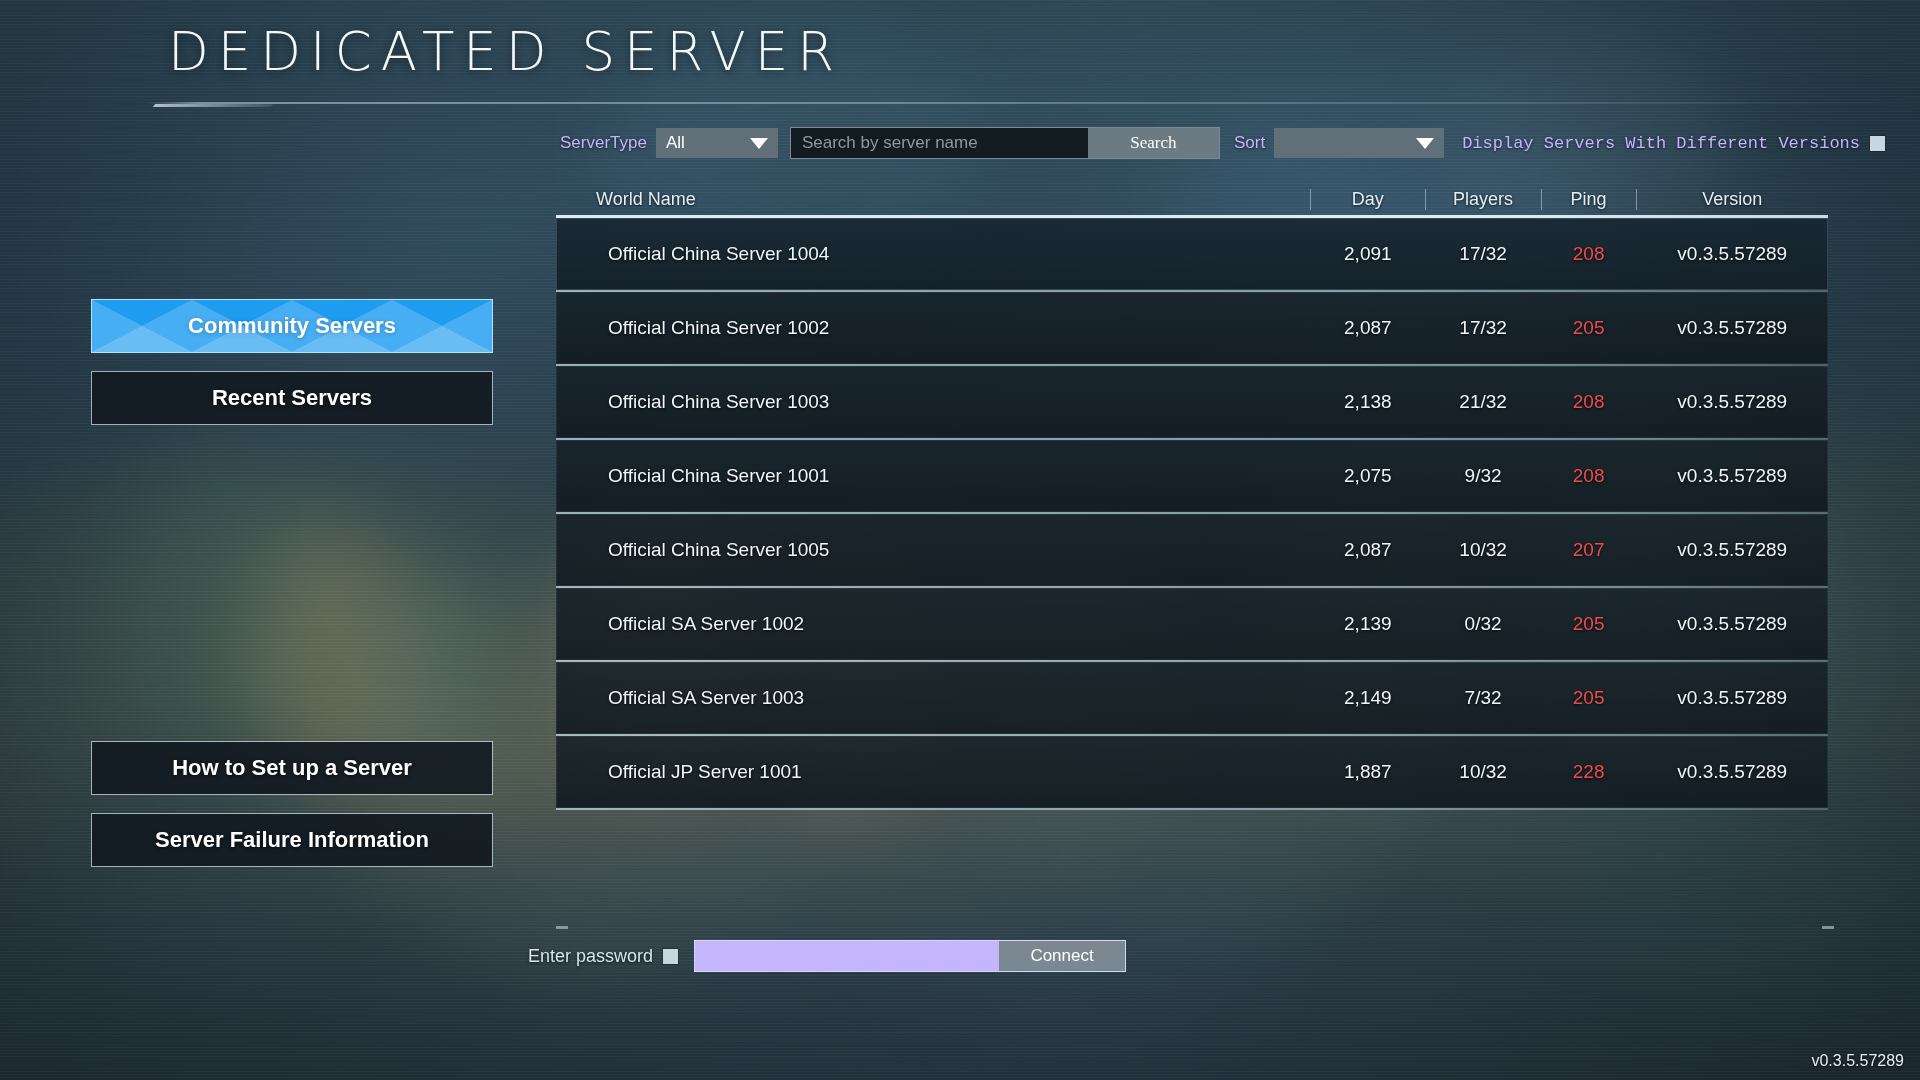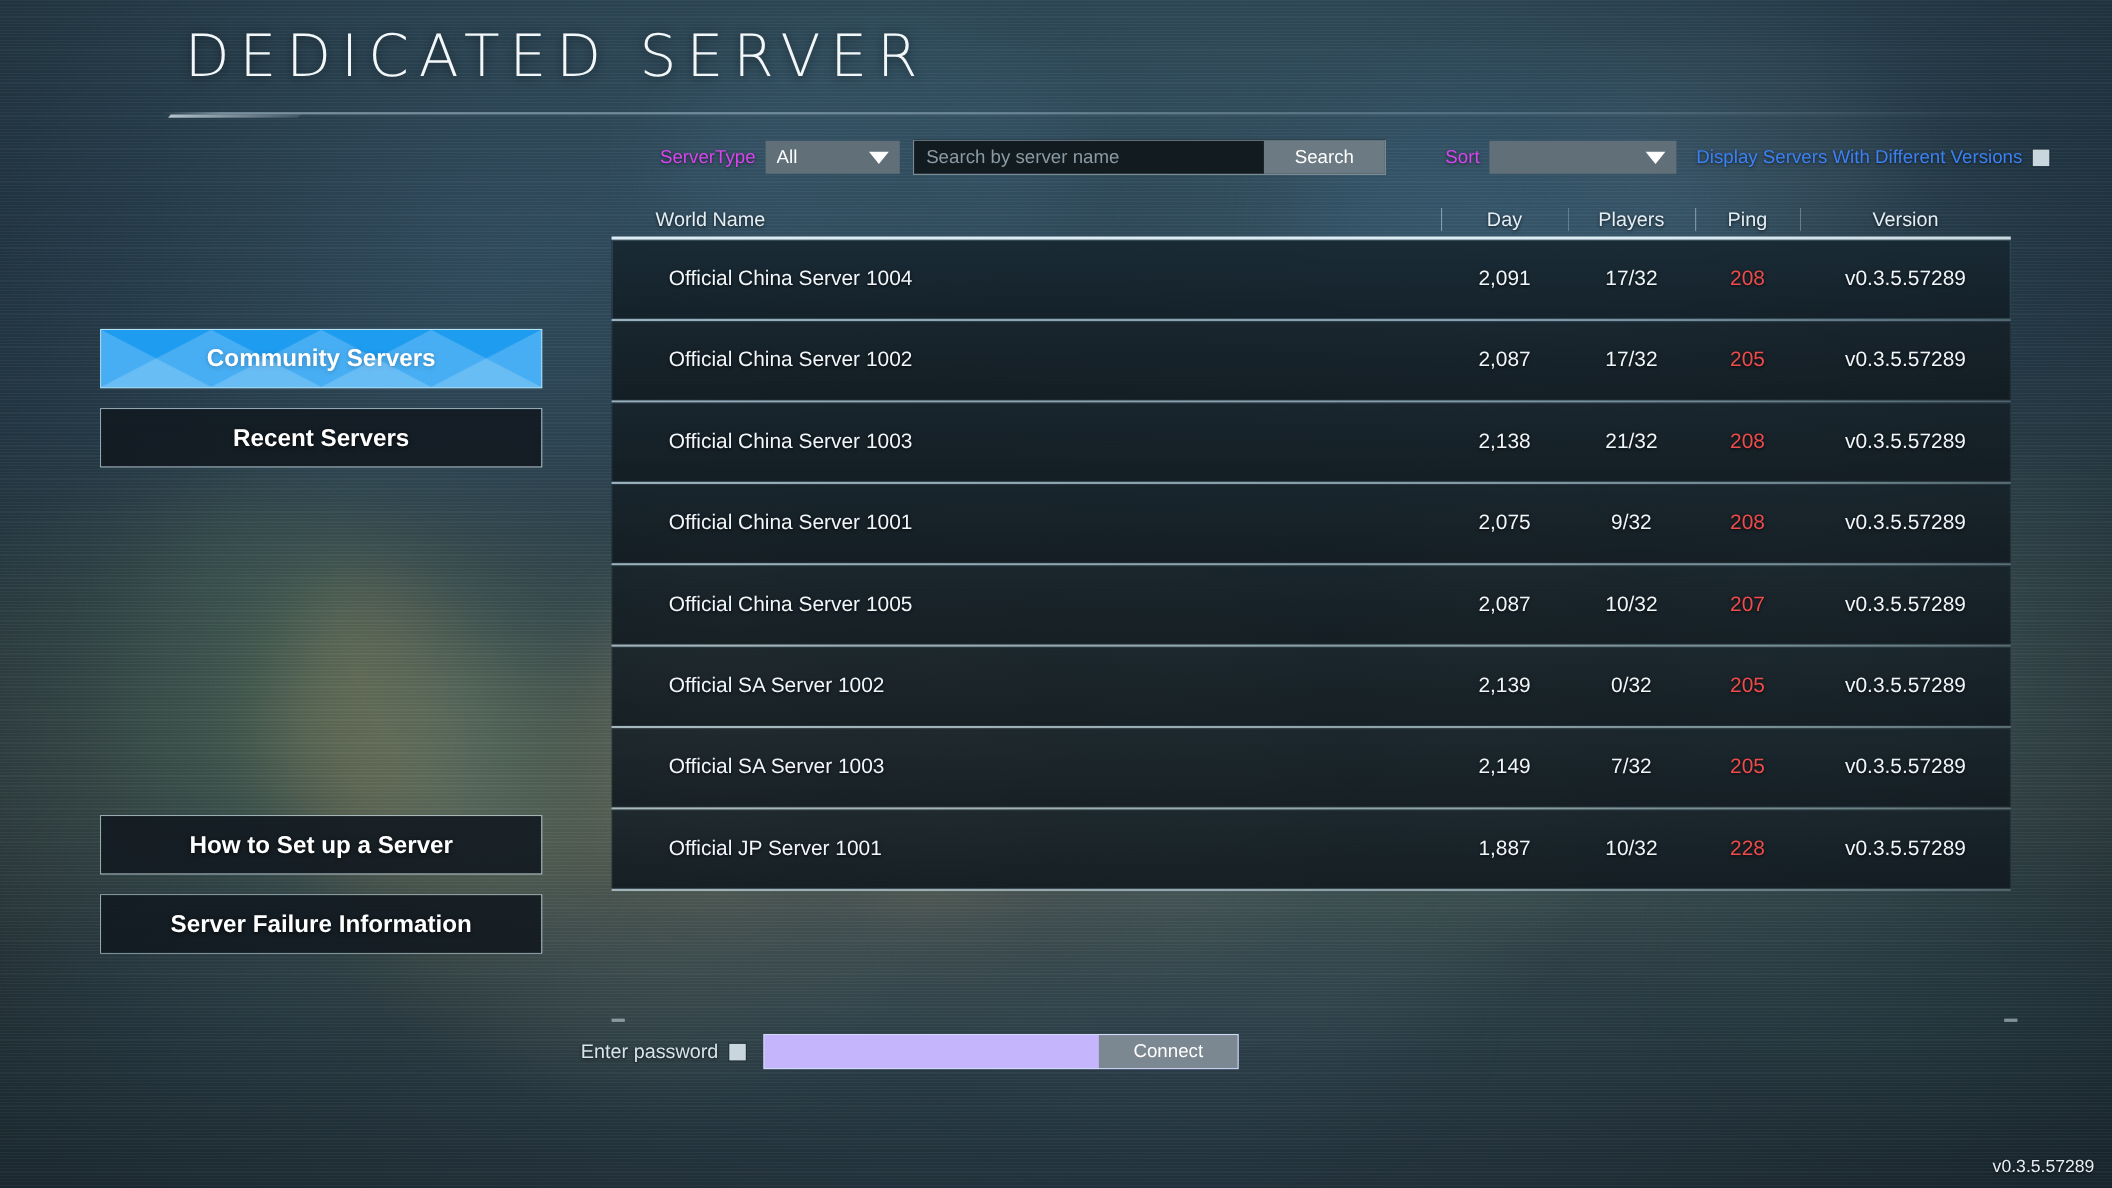--- a/index.html
+++ b/index.html
@@ -125,25 +125,24 @@
   .toolbar {
     position: absolute;
     left: 560px;
     top: 128px;
     display: flex;
     align-items: center;
     height: 30px;
   }
   .tb-label {
     font-size: 17px;
-    color: #d946ef;
+    color: #c4b5fd;
     margin-right: 9px;
     white-space: nowrap;
     text-shadow: 0 1px 3px rgba(0,0,0,0.6);
-    margin-left: 40px;
   }
   .dropdown {
     position: relative;
     height: 30px;
     background: #606f78;
     display: flex;
     align-items: center;
     padding: 0 10px;
     box-sizing: border-box;
   }
@@ -181,45 +180,46 @@
     border: none;
     outline: none;
     color: #e8f1f6;
     font-family: "Liberation Sans", sans-serif;
     font-size: 17px;
     padding: 0 12px;
     box-sizing: border-box;
   }
   .search-input::placeholder { color: #8b9aa3; }
   .search-btn {
-    width: 110px;
+    width: 131px;
     height: 30px;
     margin-right: 1px;
     background: #6b7a83;
     border: none;
     outline: none;
     color: #ffffff;
-    font-family: Liberation Sans, sans-serif;
+    font-family: Liberation Serif, serif;
     font-size: 17px;
     cursor: pointer;
   }
   .chk {
     width: 15px;
     height: 15px;
     background: #c9d6dd;
     margin-left: 10px;
     box-shadow: 0 0 0 1px rgba(20,34,42,0.5);
     cursor: pointer;
   }
   .diffver-label {
     font-size: 17px;
-    color: #3b82f6;
+    color: #c4b5fd;
     margin-left: 18px;
     white-space: nowrap;
     text-shadow: 0 1px 3px rgba(0,0,0,0.6);
+    font-family: Liberation Mono, monospace;
   }
 
   
   .btn-panel {
     position: absolute;
     width: 400px;
     height: 52px;
     left: 92px;
     background: rgba(18,26,32,0.90);
     box-shadow: 0 0 0 1px rgba(212,230,240,0.70);

